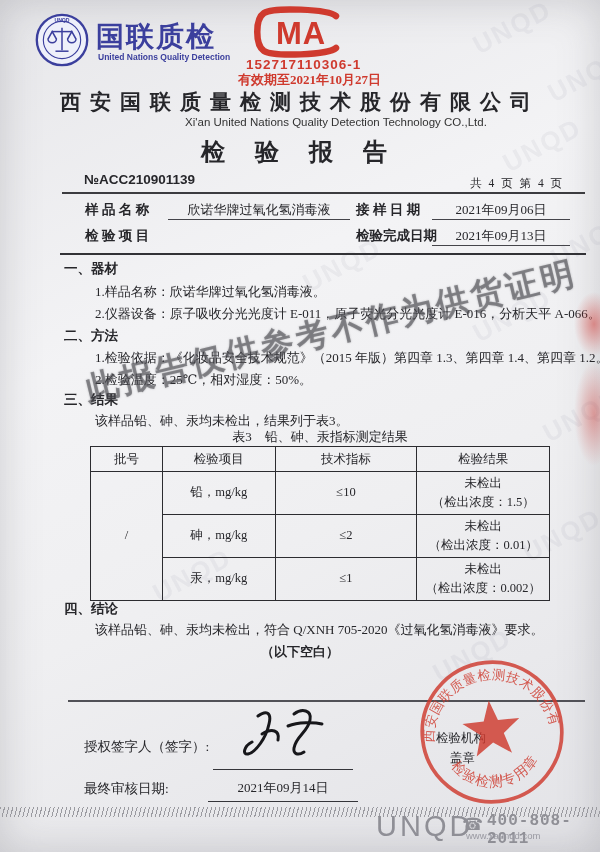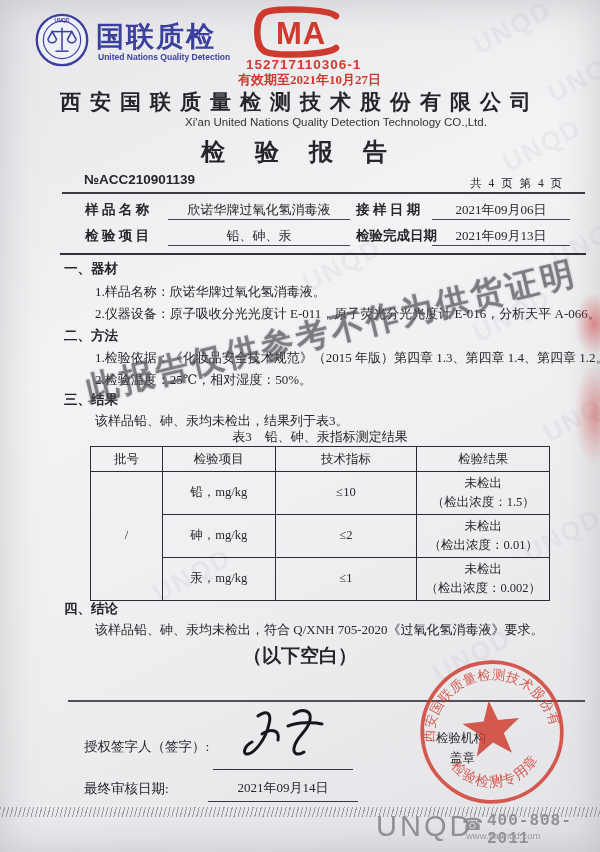--- a/index.html
+++ b/index.html
@@ -51,21 +51,21 @@
   .tbl-caption{left:90px;top:428px;width:460px;text-align:center;font-size:13px;}
   table.res{position:absolute;left:90px;top:446px;width:460px;border-collapse:collapse;
             font-size:12.5px;text-align:center;}
   table.res td,table.res th{border:1px solid #2c2c30;font-weight:normal;padding:0;}
   table.res th{height:24px;}
   table.res td{height:42px;line-height:1.55;}
   .c-batch{width:68px;} .c-item{width:107px;} .c-spec{width:135px;} .c-res{width:126px;}
 
   .concl-title{left:64px;top:600px;font-size:13.5px;font-weight:bold;}
   .concl-text{left:95px;top:621px;font-size:13px;white-space:nowrap;}
-  .blank-note{left:0;top:643px;width:100%;text-align:center;font-size:19px;font-weight:bold;}
+  .blank-note{left:0;top:643px;width:100%;text-align:center;font-size:13px;font-weight:bold;}
 
   .hr3{left:68px;top:700px;width:517px;height:1.5px;background:#515157;}
   .sig-label{left:84px;top:738px;font-size:13.5px;}
   .sig-line{left:213px;top:769px;width:140px;height:1px;background:#35353a;}
   .date-label{left:84px;top:780px;font-size:13.5px;}
   .date-value{left:210px;top:779px;width:146px;text-align:center;font-size:13px;}
   .date-line{left:208px;top:801px;width:150px;height:1px;background:#35353a;}
   .agency{left:436px;top:728px;font-size:12.5px;line-height:1.6;}
   .agency .ln2{padding-left:14px;}
   .stamp-svg{left:418px;top:658px;width:148px;height:148px;opacity:.82;transform:rotate(-6deg);}
@@ -138,21 +138,20 @@
   <div class="abs report-title">检 验 报 告</div>
   <div class="abs report-no">№ACC210901139</div>
   <div class="abs page-info">共 4 页 第 4 页</div>
   <div class="abs hr1"></div>
 
   <div class="abs fld-label" style="left:85px;top:201px;">样 品 名 称</div>
   <div class="abs fld-value" style="left:168px;top:201px;width:182px;">欣诺华牌过氧化氢消毒液</div>
   <div class="abs fld-label" style="left:356px;top:201px;">接 样 日 期</div>
   <div class="abs fld-value" style="left:432px;top:201px;width:138px;">2021年09月06日</div>
   <div class="abs fld-label" style="left:85px;top:227px;">检 验 项 目</div>
-  <div class="abs fld-value" style="left:168px;top:227px;width:182px;">铅、砷、汞</div>
   <div class="abs fld-label" style="left:356px;top:227px;">检验完成日期</div>
   <div class="abs fld-value" style="left:432px;top:227px;width:138px;">2021年09月13日</div>
   <div class="abs hr2"></div>
 
   <div class="abs sec-title" style="left:64px;top:260px;">一、器材</div>
   <div class="abs sec-line" style="left:95px;top:283px;">1.样品名称：欣诺华牌过氧化氢消毒液。</div>
   <div class="abs sec-line" style="left:95px;top:305px;">2.仪器设备：原子吸收分光光度计 E-011，原子荧光分光光度计 E-016，分析天平 A-066。</div>
 
   <div class="abs sec-title" style="left:64px;top:327px;">二、方法</div>
   <div class="abs sec-line" style="left:95px;top:349px;">1.检验依据：《化妆品安全技术规范》（2015 年版）第四章 1.3、第四章 1.4、第四章 1.2。</div>

